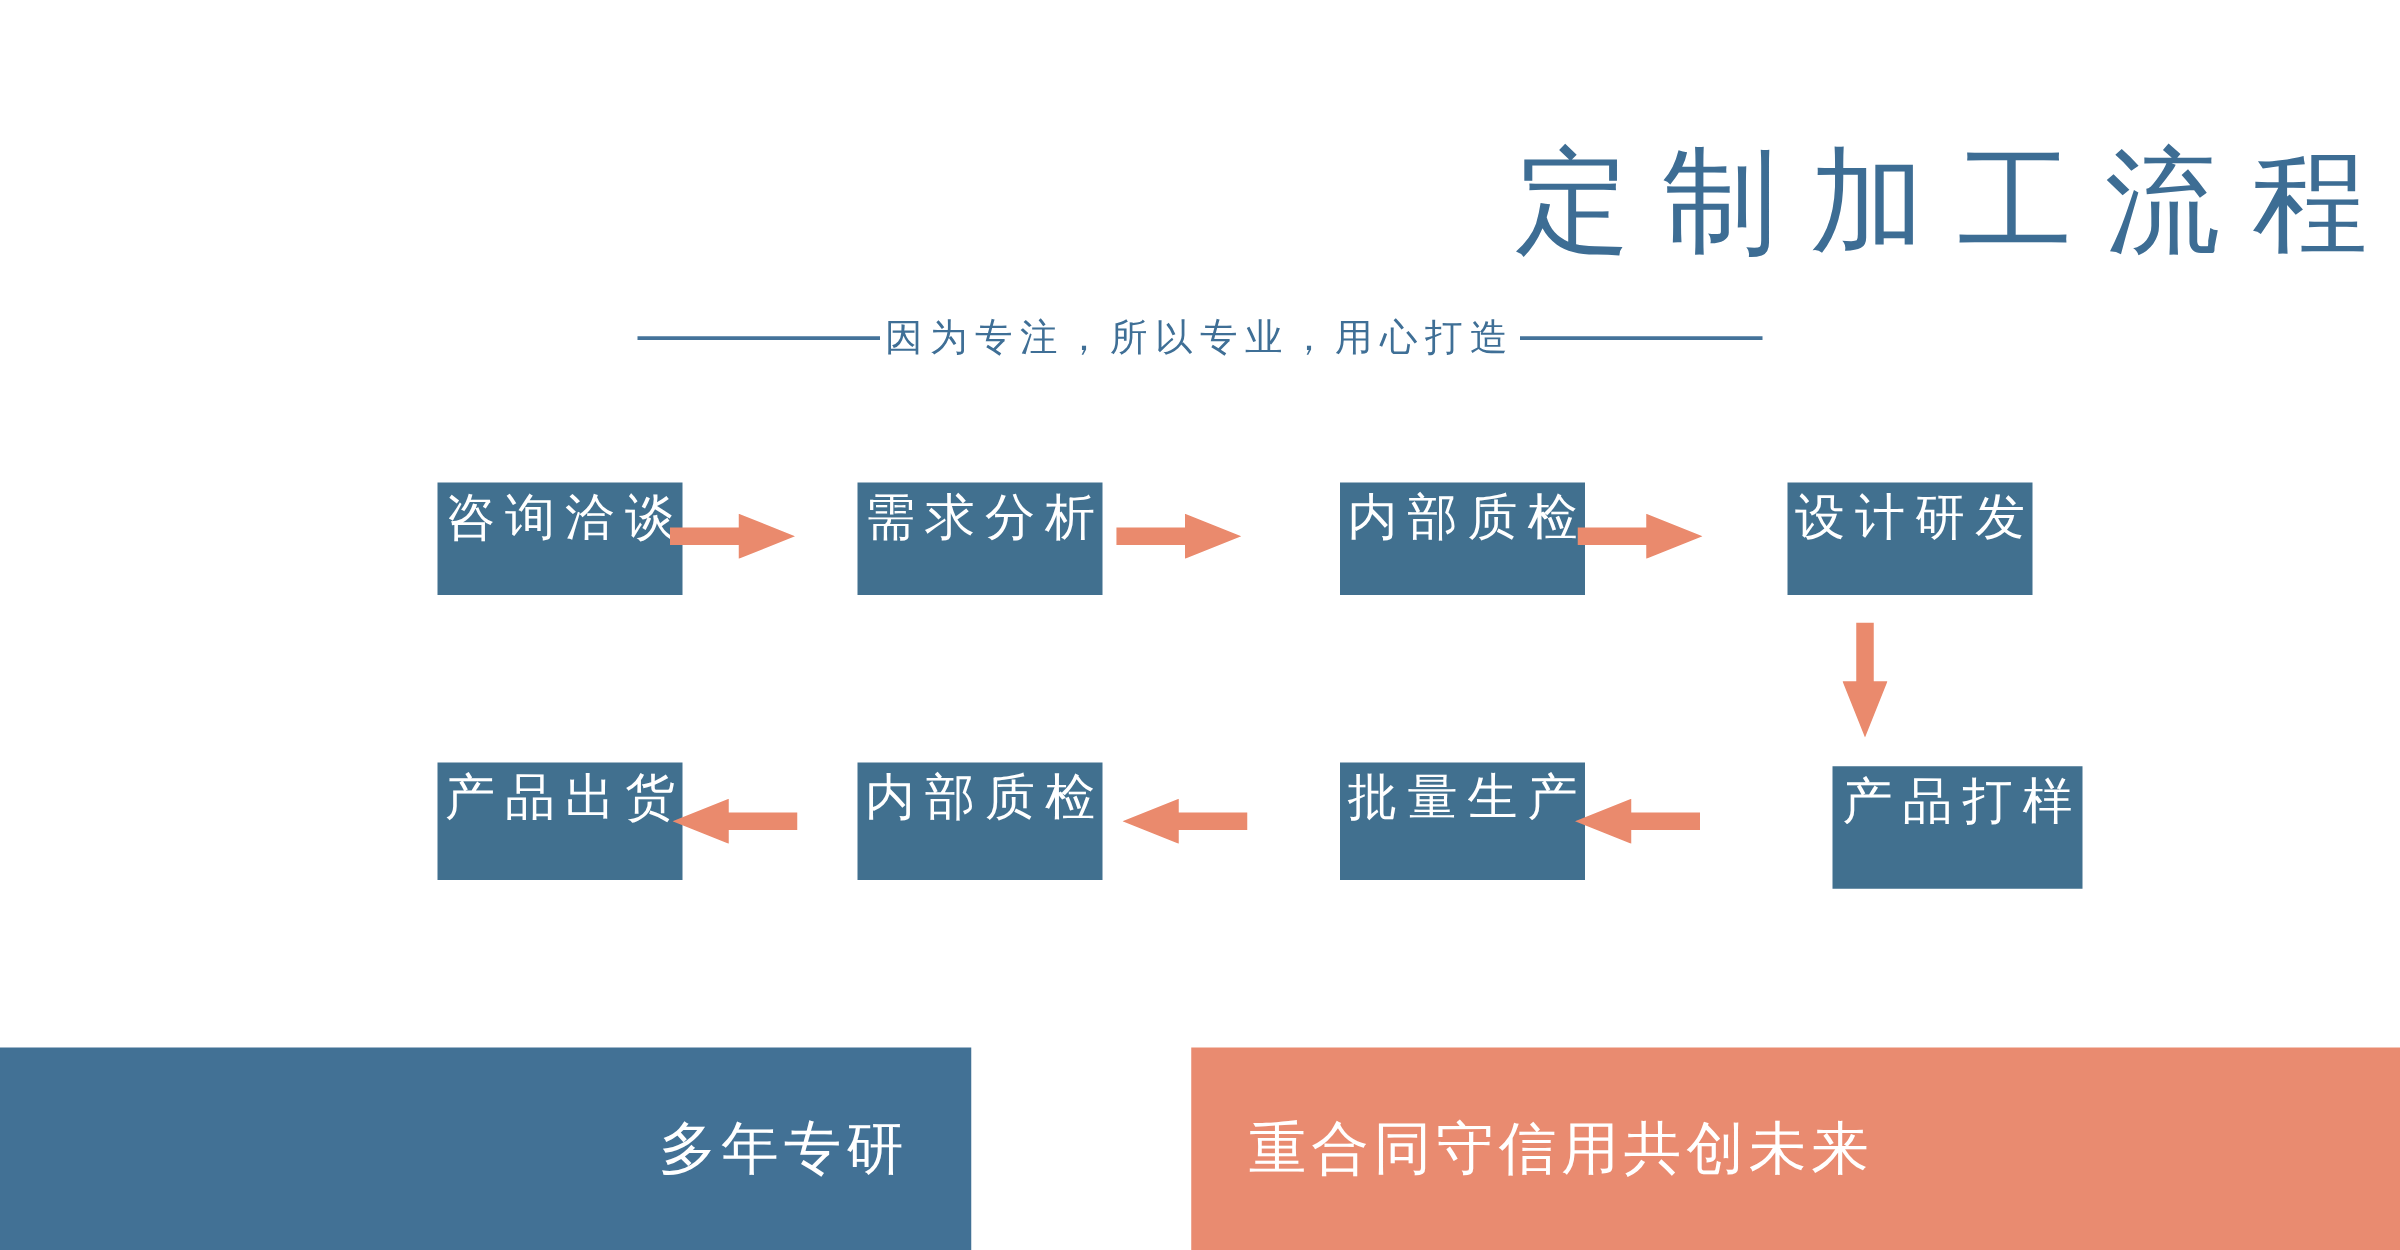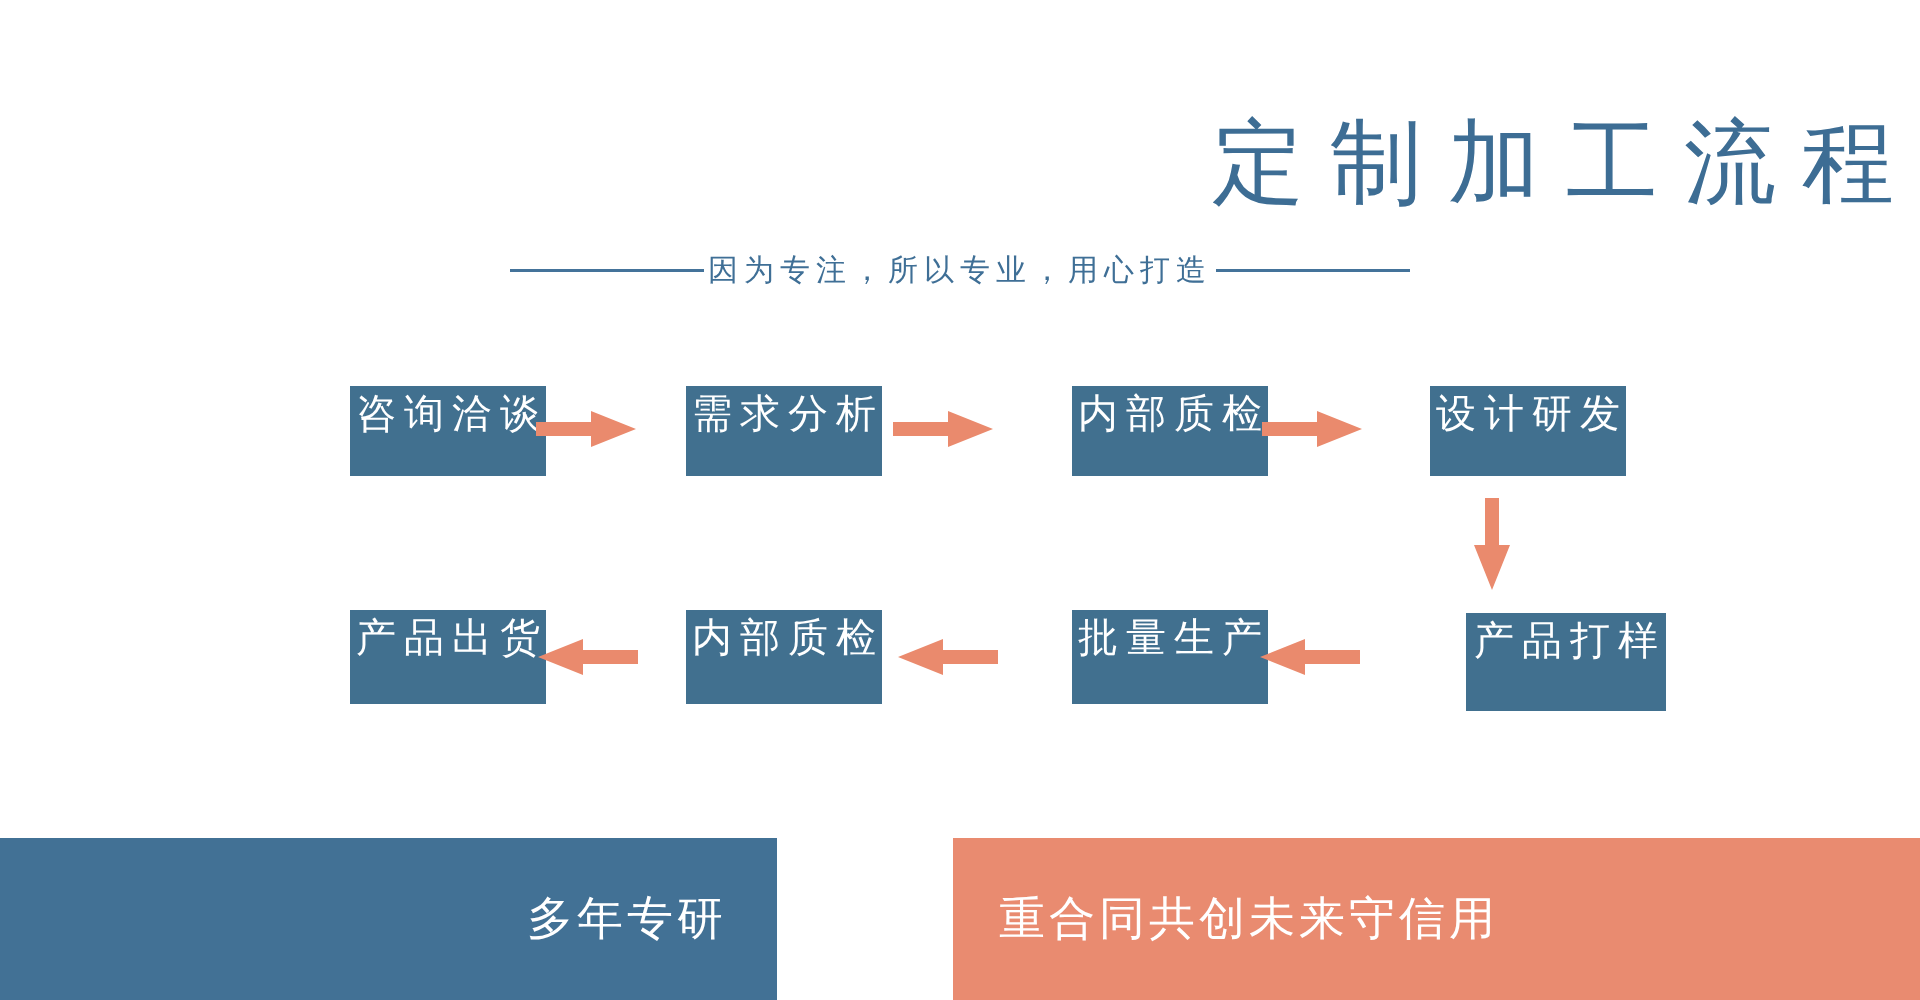--- a/index.html
+++ b/index.html
@@ -192,17 +192,17 @@
   </div>
   <div class="flow-step row2 step-sampling">
     <span>产品打样</span>
   </div>
 
   <div class="footer-band footer-left">
     <span>多年专研</span>
   </div>
   <div class="footer-band footer-right">
     <span>重合同</span>
+    <span>守信用</span>
     <span>共创未来</span>
-    <span>守信用</span>
   </div>
 
 </div>
 
 </body></html>

